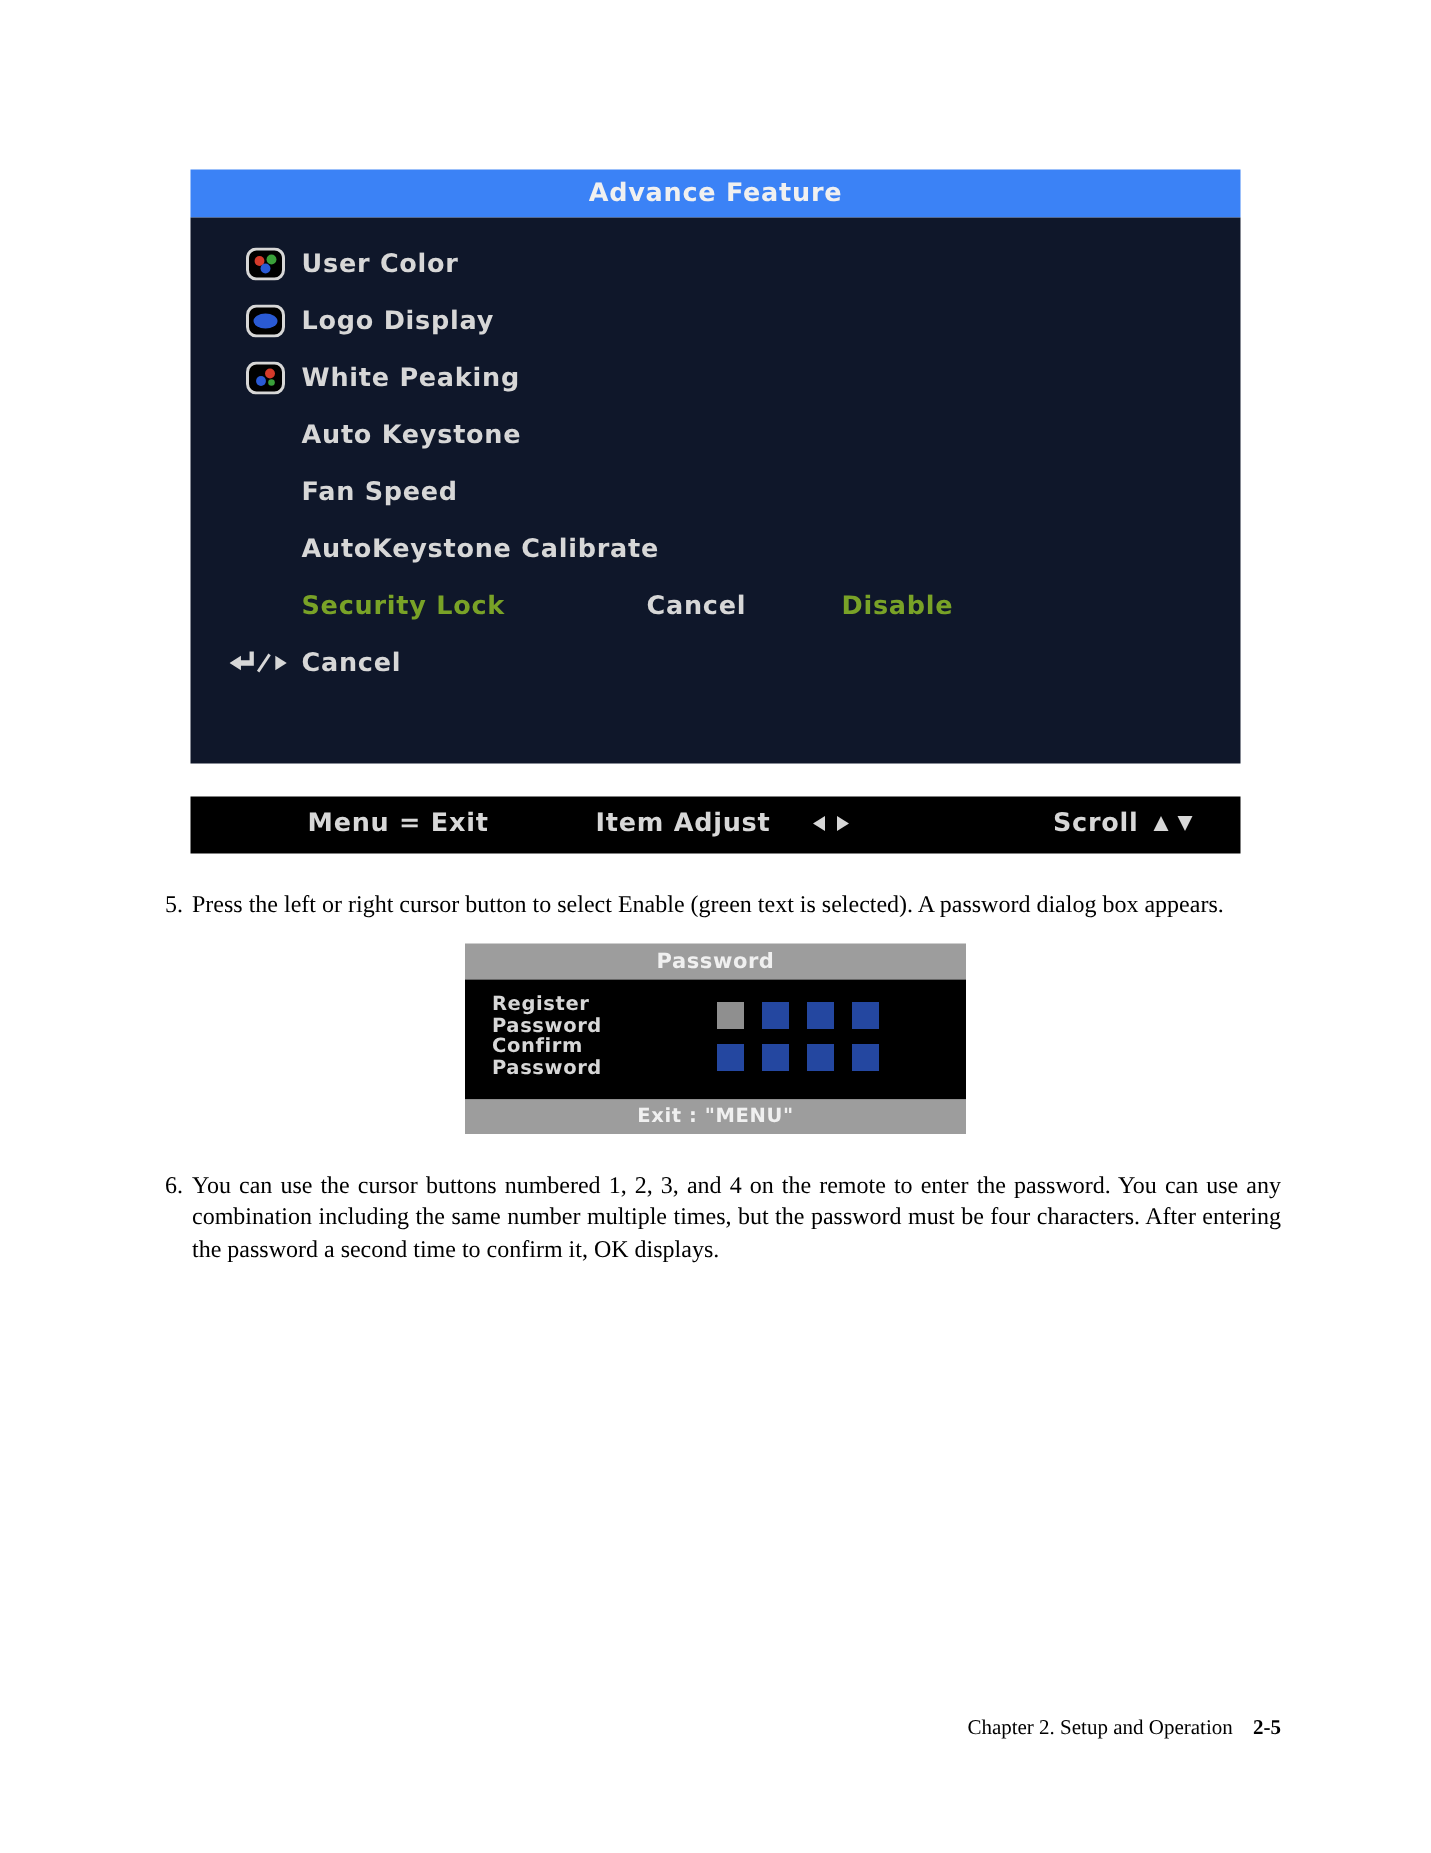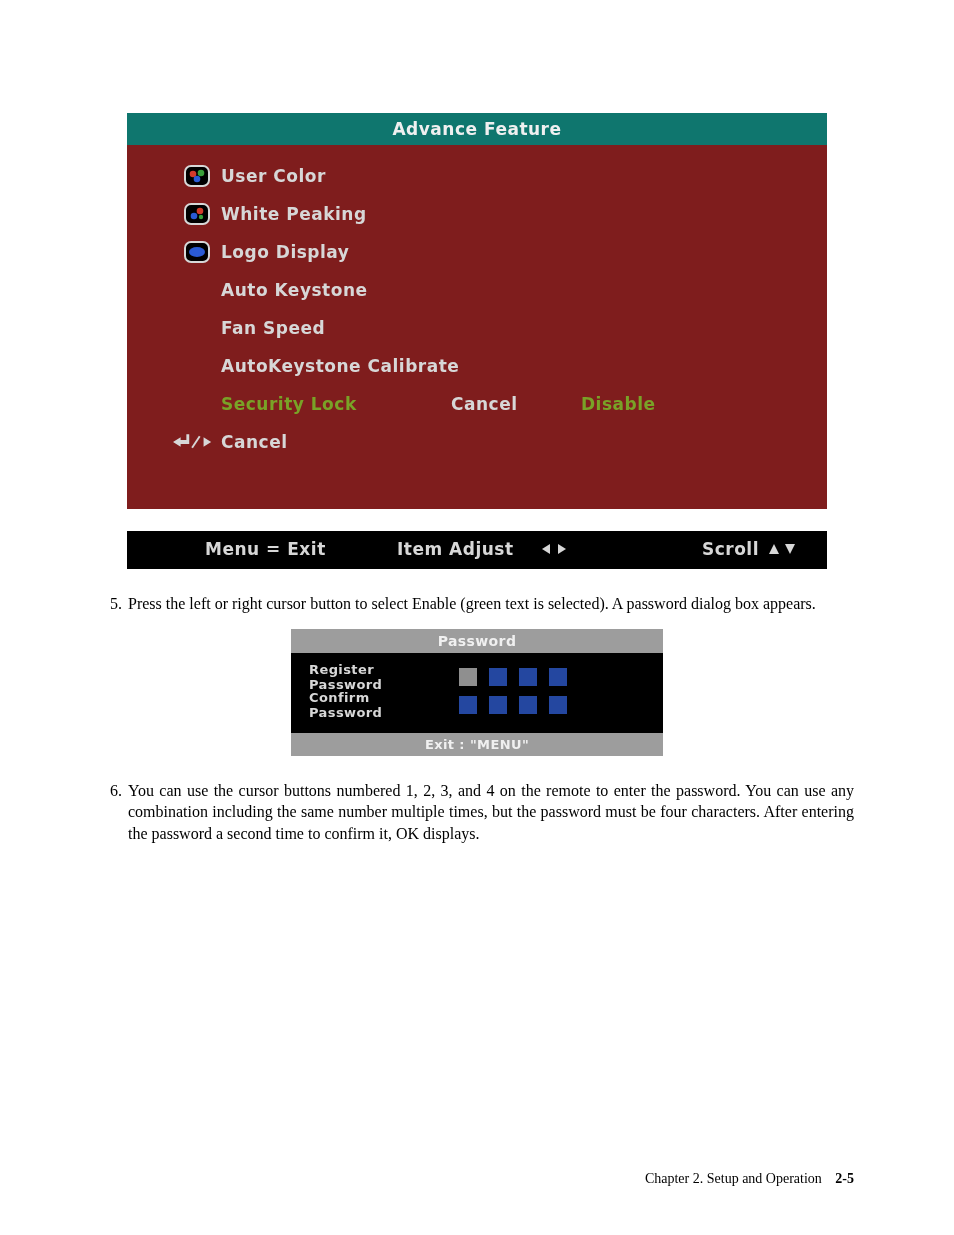--- a/index.html
+++ b/index.html
@@ -20,29 +20,29 @@
   
   .osd1 {
     width: 700px;
     margin: 0 auto;
     font-family: "Lucida Sans", "Segoe UI", "DejaVu Sans", Arial, sans-serif;
     font-weight: 600;
     letter-spacing: 0.5px;
     color: #d7d7d7;
   }
   .osd1 .titlebar {
-    background: #0f766e;
+    background: #3b82f6;
     color: #f0f0f0;
     text-align: center;
     font-size: 17px;
     padding: 6px 0;
   }
   .osd1 .body {
-    background: #7f1d1d;
-    padding: 12px 30px 48px 46px;
+    background: #0f172a;
+    padding: 12px 30px 48px 26px;
   }
   .osd1 .row {
     display: flex;
     align-items: center;
     height: 38px;
     font-size: 17px;
   }
   .osd1 .icon-slot {
     width: 48px;
     display: flex;
@@ -87,21 +87,21 @@
   }
   .step .num {
     flex: 0 0 28px;
     text-align: right;
     padding-right: 6px;
   }
   .step .txt { flex: 1; }
 
   
   .osd2 {
-    width: 372px;
+    width: 334px;
     margin: 14px auto 0 auto;
     font-family: "Lucida Sans", "Segoe UI", "DejaVu Sans", Arial, sans-serif;
     font-weight: 600;
     letter-spacing: 0.4px;
     color: #d7d7d7;
   }
   .osd2 .titlebar {
     background: #9d9d9d;
     color: #f0f0f0;
     text-align: center;
@@ -125,21 +125,21 @@
     background: #9d9d9d;
     color: #f0f0f0;
     text-align: center;
     font-size: 13px;
     padding: 4px 0;
   }
 
   
   .pagefoot {
     position: absolute;
-    bottom: 48px;
+    bottom: 74px;
     right: 100px;
     font-size: 14px;
   }
   .pagefoot .pn { font-weight: bold; margin-left: 10px;}
 
 </style>
 </head>
 <body>
 
 <div class="page">
@@ -157,36 +157,36 @@
             <circle cx="13" cy="14" r="3.3" fill="#2a5ad4"></circle>
           </svg>
         </div>
         <div class="label-slot">User Color</div>
       </div>
 
       <div class="row">
         <div class="icon-slot">
           <svg class="micon" viewBox="0 0 26 22">
             <rect x="1" y="1" width="24" height="20" rx="6" ry="6" fill="#000" stroke="#d7d7d7" stroke-width="2"></rect>
+            <ellipse cx="13" cy="11" rx="8" ry="5" fill="#2a5ad4"></ellipse>
+          </svg>
+        </div>
+        <div class="label-slot">Logo Display</div>
+      </div>
+
+      <div class="row">
+        <div class="icon-slot">
+          <svg class="micon" viewBox="0 0 26 22">
+            <rect x="1" y="1" width="24" height="20" rx="6" ry="6" fill="#000" stroke="#d7d7d7" stroke-width="2"></rect>
             <circle cx="10" cy="13" r="3.3" fill="#2a5ad4"></circle>
             <circle cx="16" cy="8" r="3.3" fill="#d43a2a"></circle>
             <circle cx="17" cy="14" r="2.2" fill="#3aa03a"></circle>
           </svg>
         </div>
         <div class="label-slot">White Peaking</div>
-      </div>
-
-      <div class="row">
-        <div class="icon-slot">
-          <svg class="micon" viewBox="0 0 26 22">
-            <rect x="1" y="1" width="24" height="20" rx="6" ry="6" fill="#000" stroke="#d7d7d7" stroke-width="2"></rect>
-            <ellipse cx="13" cy="11" rx="8" ry="5" fill="#2a5ad4"></ellipse>
-          </svg>
-        </div>
-        <div class="label-slot">Logo Display</div>
       </div>
 
       <div class="row">
         <div class="icon-slot"></div>
         <div class="label-slot">Auto Keystone</div>
       </div>
 
       <div class="row">
         <div class="icon-slot"></div>
         <div class="label-slot">Fan Speed</div>

